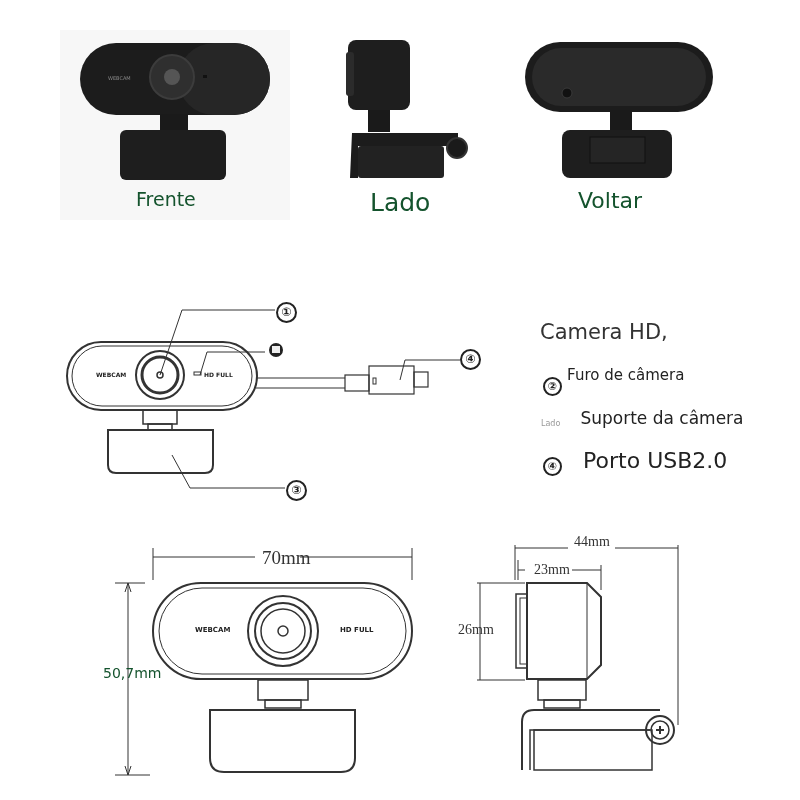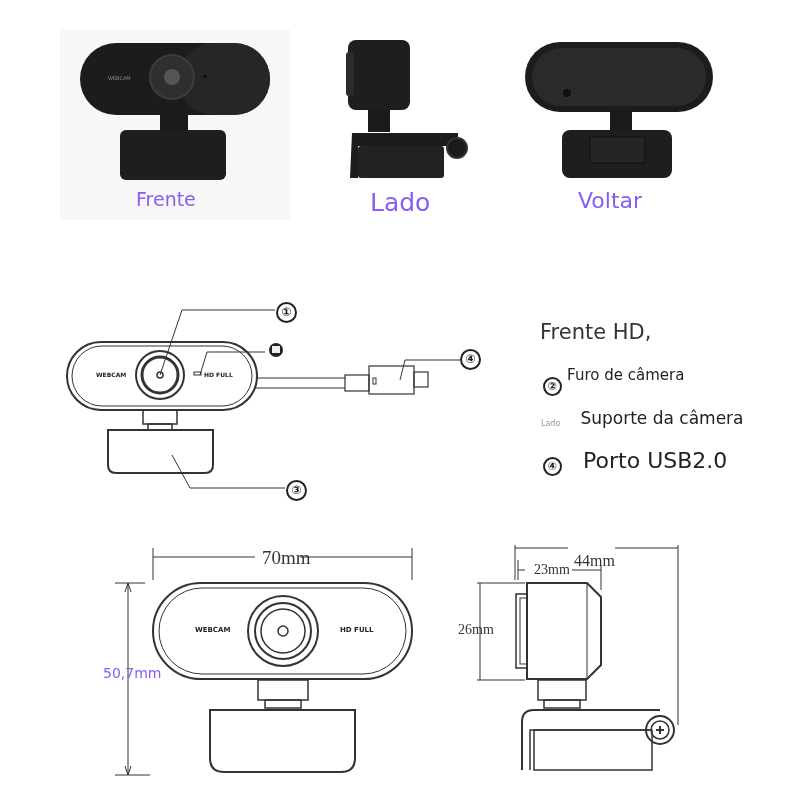--- a/index.html
+++ b/index.html
@@ -1,19 +1,19 @@
 <!DOCTYPE html>
 <html><head>
 <meta charset="utf-8">
 <style>
   html,body{margin:0;padding:0;background:#fff;}
   body{width:800px;height:800px;position:relative;overflow:hidden;font-family:"DejaVu Sans",sans-serif;color:#333;}
   .abs{position:absolute;}
   svg{position:absolute;left:0;top:0;}
-  .lbl{position:absolute;font-family:"DejaVu Sans",sans-serif;color:#8b5cf6;white-space:nowrap;}
+  .lbl{position:absolute;font-family:"DejaVu Sans",sans-serif;color:#14532d;white-space:nowrap;}
   .serif{font-family:"Liberation Serif","DejaVu Serif",serif;color:#333;}
   .legend{position:absolute;white-space:nowrap;font-family:"DejaVu Sans",sans-serif;color:#222;}
   .num{display:inline-block;width:17px;height:17px;border:2px solid #222;border-radius:50%;text-align:center;font-size:12px;line-height:17px;font-weight:bold;color:#222;box-sizing:content-box;}
 </style>
 </head>
 <body>
 
 <div class="abs" style="left:60px;top:30px;width:230px;height:190px;">
   <svg width="230" height="190">
     <rect x="0" y="0" width="230" height="190" fill="#f7f7f7"></rect>
@@ -84,21 +84,21 @@
     <rect x="194" y="92" width="7" height="3" stroke-width="1"></rect>
   </svg>
   <div class="lbl" style="left:96px;top:91px;font-size:6px;font-weight:bold;color:#222;">WEBCAM</div>
   <div class="lbl" style="left:204px;top:91px;font-size:6px;font-weight:bold;color:#222;">HD FULL</div>
   <div class="abs" style="left:276px;top:21px;"><span class="num">①</span></div>
   <div class="abs" style="left:286px;top:199px;"><span class="num">③</span></div>
   <div class="abs" style="left:460px;top:68px;"><span class="num">④</span></div>
 </div>
 
 <div>
-  <div class="legend" style="left:540px;top:320px;font-size:21px;color:#333;">Frente HD,</div>
+  <div class="legend" style="left:540px;top:320px;font-size:21px;color:#333;">Camera HD,</div>
 
   <div class="legend" style="left:543px;top:365px;">
     <span class="num" style="width:15px;height:15px;line-height:15px;font-size:11px;vertical-align:-10px;">②</span>
     <span style="font-size:15px;">Furo de câmera</span>
   </div>
 
   <div class="legend" style="left:541px;top:408px;">
     <span style="font-size:8px;color:#999;vertical-align:-2px;">Lado</span>
     <span style="font-size:17px;margin-left:15px;">Suporte da câmera</span>
   </div>
@@ -152,16 +152,16 @@
     <rect x="88" y="150" width="48" height="20" stroke-width="1.5"></rect>
     <rect x="94" y="170" width="36" height="8" stroke-width="1.5"></rect>
 
     <path d="M72 240 L72 192 Q72 180 84 180 L210 180" stroke-width="2"></path>
     <path d="M80 240 L80 200 L200 200" stroke-width="1.5"></path>
     <rect x="84" y="200" width="118" height="40" stroke-width="1.5"></rect>
     <circle cx="210" cy="200" r="14" stroke-width="2"></circle>
     <circle cx="210" cy="200" r="9" stroke-width="1.5"></circle>
     <path d="M206 200 L214 200 M210 196 L210 204" stroke-width="2"></path>
   </svg>
-  <div class="lbl serif" style="left:124px;top:22px;font-size:16px;">44mm</div>
+  <div class="lbl serif" style="left:124px;top:4px;font-size:14px;">44mm</div>
   <div class="lbl serif" style="left:84px;top:32px;font-size:14px;">23mm</div>
   <div class="lbl serif" style="left:8px;top:92px;font-size:14px;">26mm</div>
 </div>
 
 </body></html>

